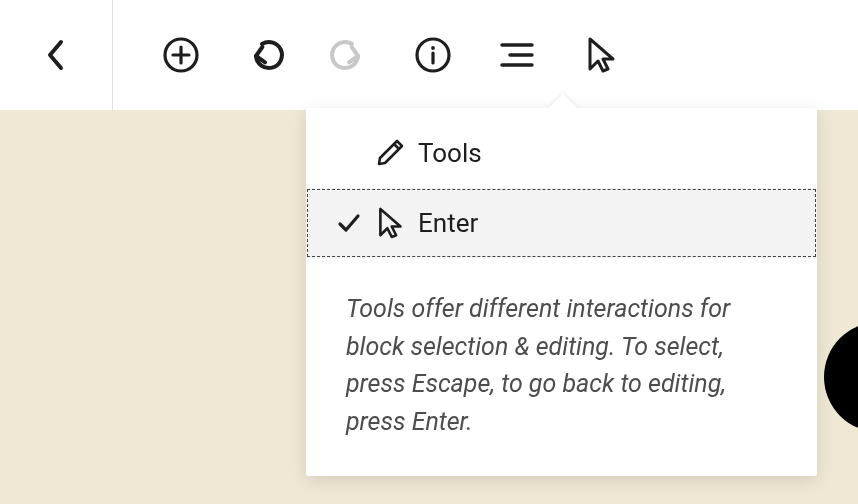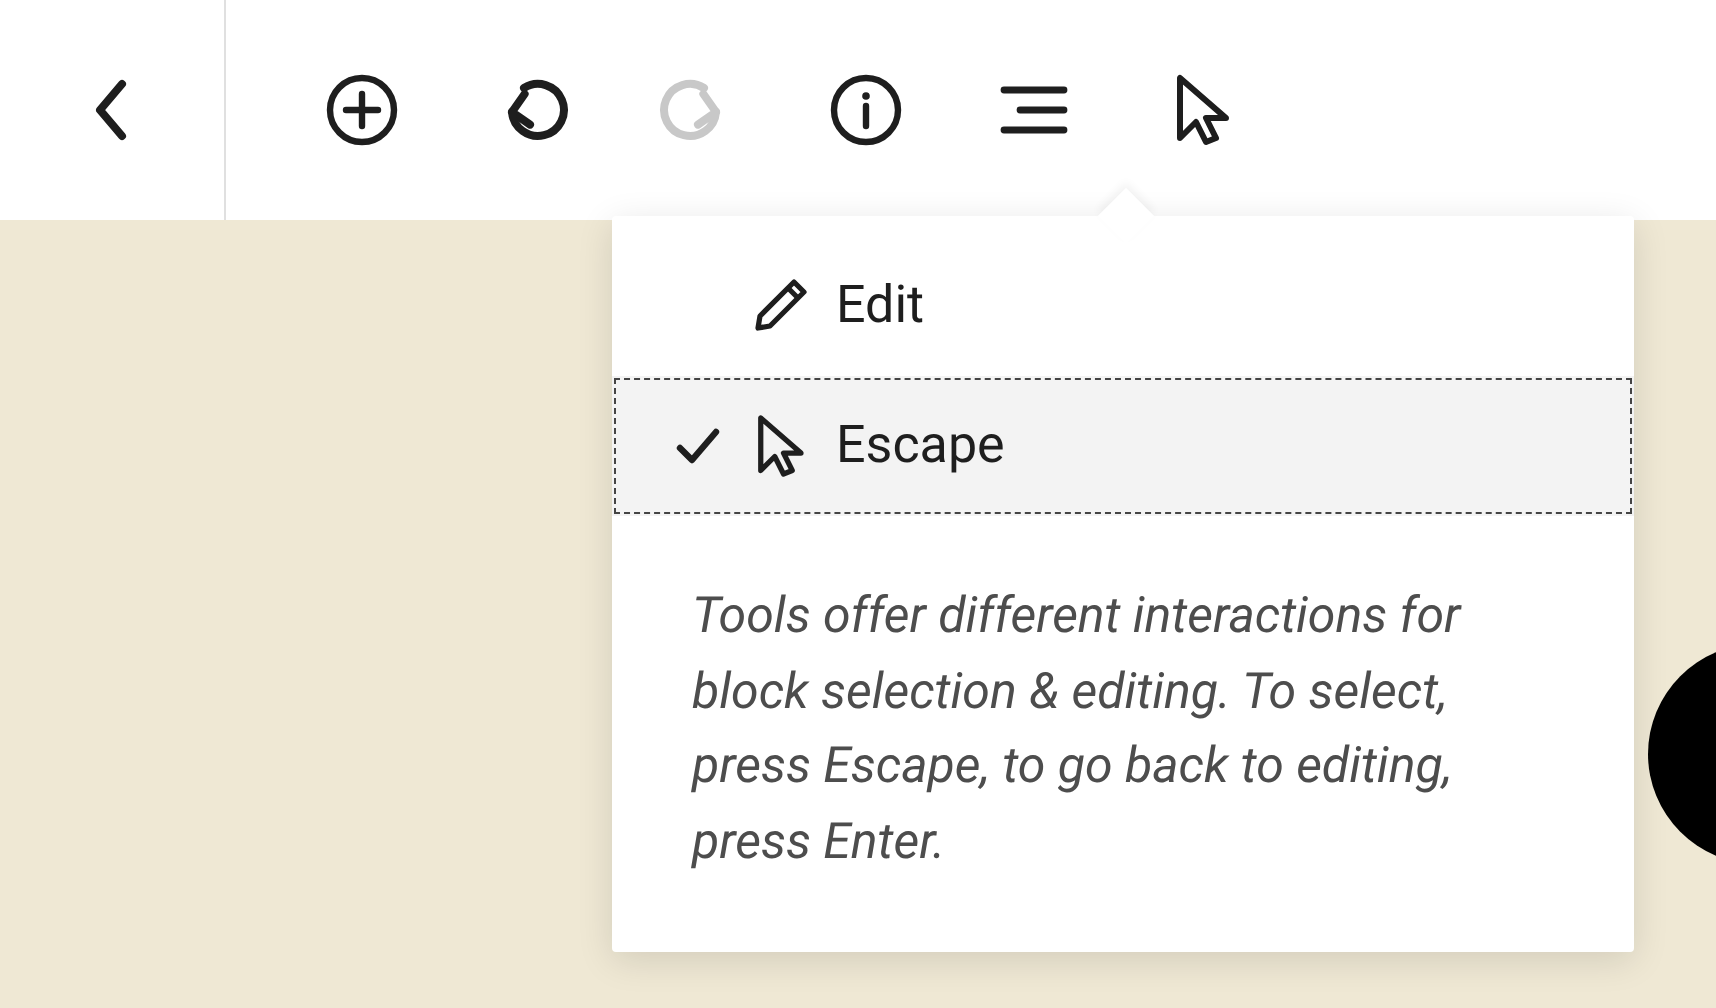--- a/index.html
+++ b/index.html
@@ -177,32 +177,32 @@
   <div class="items">
 
     <div class="menu-row">
       <span class="check-slot"></span>
       <span class="icon-slot">
         <svg width="30" height="30" viewBox="0 0 30 30">
           <path d="M22 3 L27 8 L10 25 L4 26 L5 20 Z" fill="none" stroke="#1e1e1e" stroke-width="2.6" stroke-linejoin="round"></path>
           <line x1="19" y1="6" x2="24" y2="11" stroke="#1e1e1e" stroke-width="2.6"></line>
         </svg>
       </span>
-      <span>Edit</span>
+      <span>Tools</span>
     </div>
 
     <div class="menu-row selected">
       <span class="check-slot">
         <svg width="26" height="26" viewBox="0 0 26 26">
           <polyline points="4,14 10,20 22,6" fill="none" stroke="#1e1e1e" stroke-width="3.2" stroke-linecap="round" stroke-linejoin="round"></polyline>
         </svg>
       </span>
       <span class="icon-slot">
         <svg width="28" height="34" viewBox="0 0 32 38">
           <path d="M5 3 L5 33 L13 25 L18 35 L23 33 L18 23 L28 23 Z" fill="none" stroke="#1e1e1e" stroke-width="3" stroke-linejoin="round"></path>
         </svg>
       </span>
-      <span>Escape</span>
+      <span>Enter</span>
     </div>
 
   </div>
   <div class="desc">Tools offer different interactions for block selection &amp; editing. To select, press Escape, to go back to editing, press Enter.</div>
 </div>
 
 </body></html>

